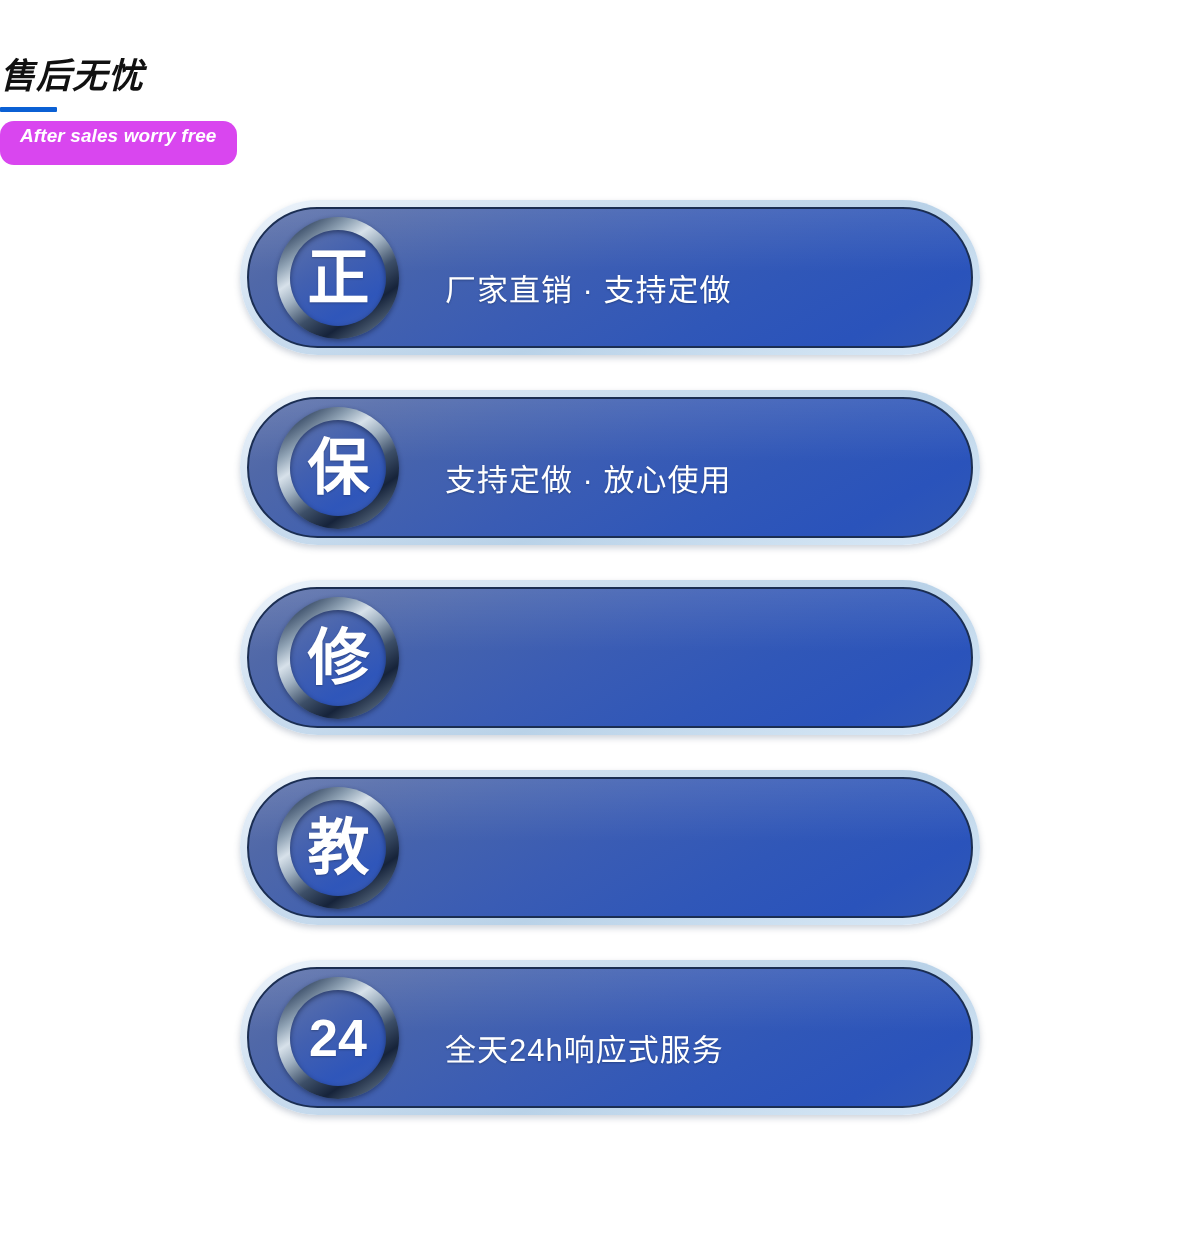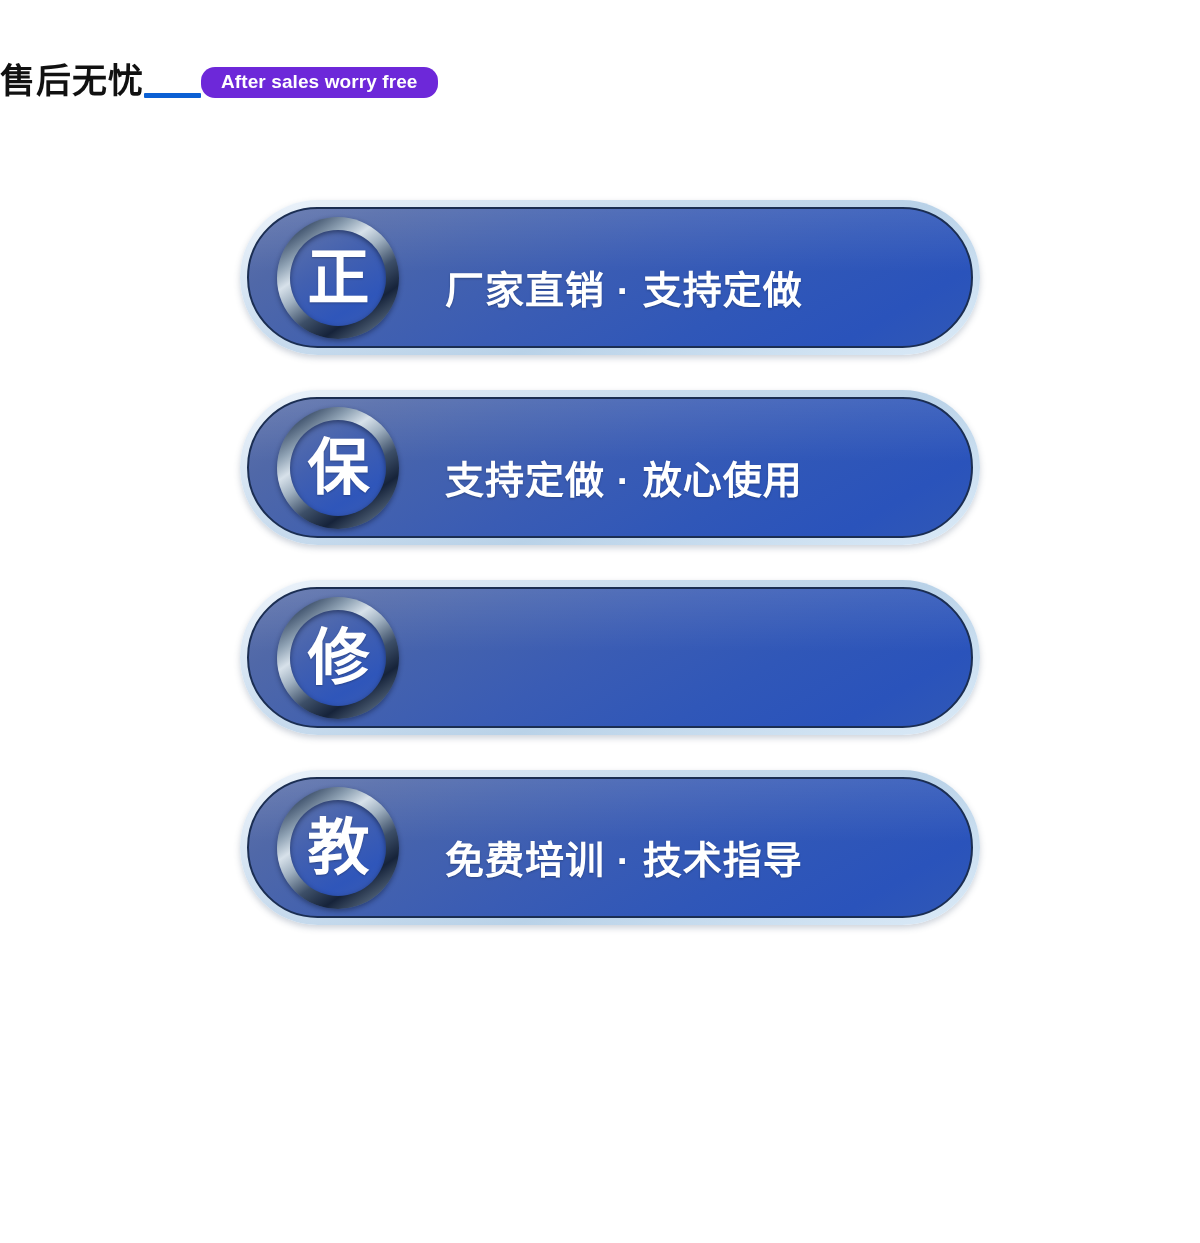--- a/index.html
+++ b/index.html
@@ -15,45 +15,47 @@
     overflow: hidden;
     font-family: "Liberation Sans", "DejaVu Sans", sans-serif;
     -webkit-font-smoothing: antialiased;
   }
 
   
   .header {
     width: 100%;
     padding-top: 58px;
     display: flex;
-    align-items: flex-end;
+    flex-direction: column;
+    align-items: flex-start;
+    font-style: italic;
   }
   .header-title {
     font-size: 35px;
     font-weight: 700;
     color: #111111;
     letter-spacing: 1px;
     line-height: 1;
   }
   .header-rule {
     width: 57px;
     height: 5px;
     background: #0b60d4;
     border-radius: 1px;
     margin-top: 14px;
   }
   .header-badge {
     margin-top: 9px;
-    background: #6d28d9;
+    background: #d946ef;
     color: #ffffff;
     font-size: 19px;
     font-weight: 700;
     letter-spacing: .1px;
     border-radius: 14px;
-    padding: 5px 20px 5px 20px;
+    padding: 5px 20px 18px 20px;
     line-height: 1.1;
     display: inline-block;
   }
 
   
   .pill-list {
     margin: 0;
     padding: 0;
     list-style: none;
     position: absolute;
@@ -153,22 +155,22 @@
     font-size: 52px;
     letter-spacing: 0px;
   }
 
   
   .pill-label {
     position: relative;
     z-index: 2;
     margin-left: 46px;
     color: #ffffff;
-    font-size: 39px;
-    font-weight: 700;
+    font-size: 31px;
+    font-weight: 400;
     letter-spacing: 1px;
     line-height: 1.2;
     white-space: nowrap;
     text-shadow: 0 1px 2px rgba(10,25,55,.35);
     margin-top: 27px;
   }
 </style>
 </head>
 <body>
 
@@ -201,16 +203,23 @@
         <div class="badge">
           <span class="badge-glyph">修</span>
         </div>
       </div>
     </li>
     <li class="pill">
       <div class="pill-inner">
         <div class="badge">
           <span class="badge-glyph">教</span>
         </div>
-        <div class="pill-label">免费培训 · 技术指导</div>
+      </div>
+    </li>
+    <li class="pill">
+      <div class="pill-inner">
+        <div class="badge">
+          <span class="badge-glyph numeric">24</span>
+        </div>
+        <div class="pill-label">全天24h响应式服务</div>
       </div>
     </li>
   </ul>
 
 </body></html>

